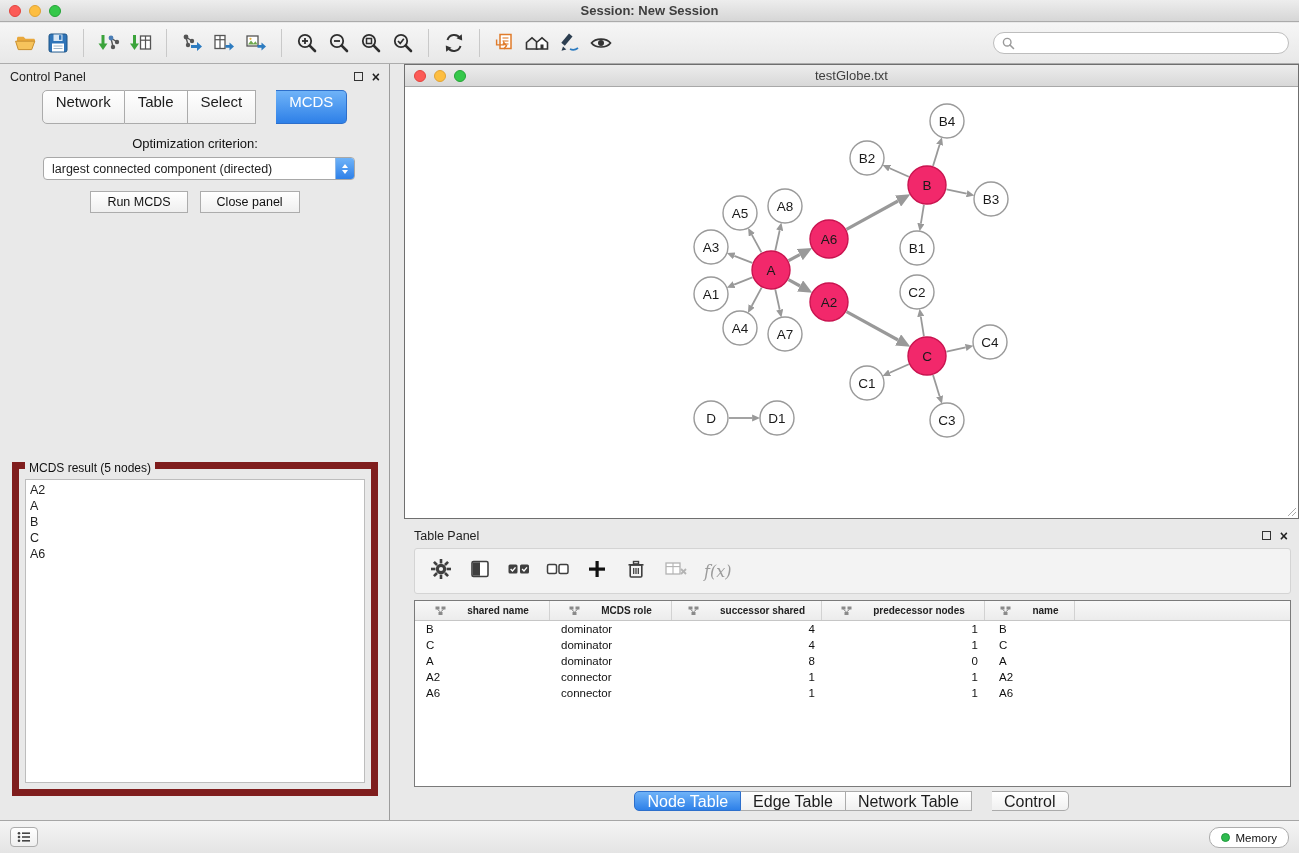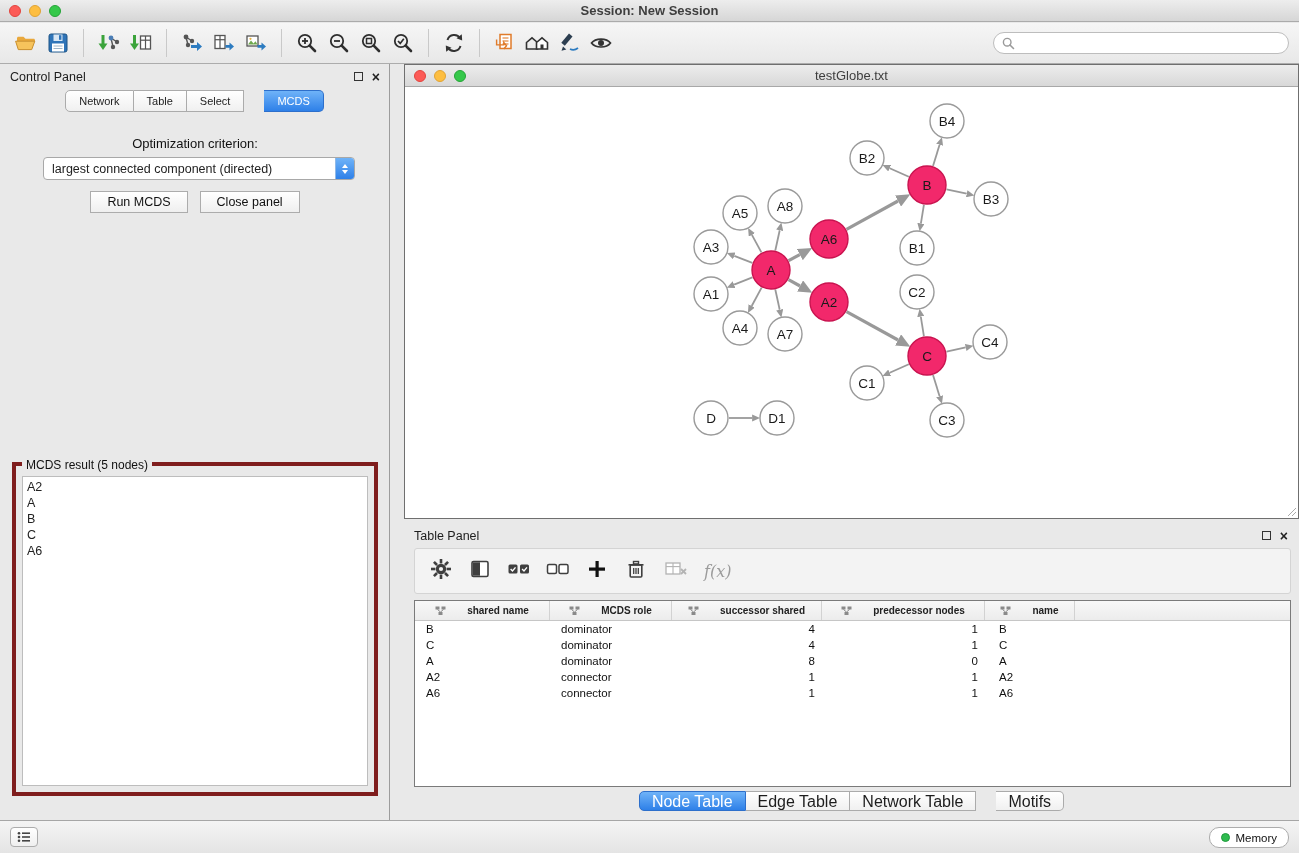--- a/index.html
+++ b/index.html
@@ -29,40 +29,40 @@
 
   
   .control-panel { position:absolute; left:0; top:64px; width:390px; height:756px;
     background:#E9E9E9; border-right:1px solid #9C9C9C; }
   .panel-header { position:relative; height:26px; line-height:26px; padding-left:10px; font-size:12.5px; color:#1d1d1d; }
   .win-float { position:absolute; top:8px; width:9px; height:9px; border:1.5px solid #333; background:transparent; }
   .win-close { position:absolute; top:0; font-size:14px; font-weight:bold; color:#222; line-height:26px; }
   .control-panel .win-float { right:26px; } .control-panel .win-close { right:9px; }
 
   .seg-row { display:flex; justify-content:center; }
-  .seg { height:22px; line-height:21px; padding:0 13px; font-size:11px; color:#1d1d1d;
+  .seg { height:34px; line-height:21px; padding:0 13px; font-size:15px; color:#1d1d1d;
     background:linear-gradient(#FFFFFF,#F0F0F0); border:1px solid #ABABAB; border-left:none; }
   .seg:first-child { border-left:1px solid #ABABAB; border-radius:5px 0 0 5px; }
   .seg:last-child { border-radius:0 5px 5px 0;margin-left:20px; }
   .seg.active { background:linear-gradient(#6FB3F8,#2E80E8); border-color:#2D6FCB; color:#fff; }
 
   .opt-label { position:absolute; left:0; top:72px; width:390px; text-align:center; font-size:13px; color:#111; }
   .combo { position:absolute; left:43px; top:93px; width:312px; height:23px; background:#fff;
     border:1px solid #A8A8A8; border-radius:4px; display:flex; align-items:center; overflow:hidden; }
   .combo-text { flex:1; padding-left:8px; font-size:12.5px; white-space:nowrap; }
   .combo-btn { width:19px; height:100%; background:linear-gradient(#6FB3F8,#2E80E8);
     display:flex; flex-direction:column; align-items:center; justify-content:center; gap:2px; border-left:1px solid #8FB9E8; }
   .tri { width:0; height:0; border-left:3.5px solid transparent; border-right:3.5px solid transparent; }
   .tri.up { border-bottom:4.5px solid #fff; } .tri.down { border-top:4.5px solid #fff; }
 
   .btn-row { position:absolute; left:0; top:127px; width:390px; display:flex; justify-content:center; gap:12px; }
   .mac-btn { height:22px; padding:0 16px; font-size:12.5px; color:#111; font-family:"Liberation Sans",sans-serif;
     background:linear-gradient(#FFFFFF,#EFEFEF); border:1px solid #ACACAC; border-radius:0; }
 
-  .result-box { position:absolute; left:12px; top:398px; width:366px; height:334px; border:4px solid #7f1d1d; }
+  .result-box { position:absolute; left:12px; top:398px; width:366px; height:334px; border:7px solid #7f1d1d; }
   .result-legend { position:absolute; top:-8px; left:6px; background:#E9E9E9; padding:0 4px; font-size:12px; color:#111; }
   .result-list { position:absolute; left:6px; top:10px; right:6px; bottom:6px; background:#fff;
     border:1px solid #BDBDBD; font-size:12.5px; padding:2px 4px; overflow:hidden; }
   .result-item { line-height:16px; }
 
   
   .net-window { position:absolute; left:404px; top:64px; width:895px; height:455px;
     border:1px solid #6F6F6F; background:#fff; }
   .inner-titlebar { position:relative; height:22px; background:linear-gradient(#EDEDED,#D8D8D8); border-bottom:1px solid #A8A8A8; }
   .inner-titlebar .traffic { top:5px; }
@@ -583,21 +583,21 @@
             <div class="td w3 num">1</div>
             <div class="td w4">A6</div>
           </div>
         </div>
     </div>
 
     <div class="seg-row tbl-tabs" id="tbl-tabs">
         <div class="seg active">Node Table</div>
         <div class="seg">Edge Table</div>
         <div class="seg">Network Table</div>
-        <div class="seg">Motifs</div>
+        <div class="seg">Control</div>
       </div>
   </div>
 
   <div class="statusbar">
     <div class="sb-left-btn">
       <svg width="14" height="12" viewBox="0 0 14 12">
         <circle cx="2" cy="2.2" r="1.3" fill="#444"></circle>
           <rect x="5" y="1.4" width="8" height="1.6" fill="#444"></rect>
         <circle cx="2" cy="6" r="1.3" fill="#444"></circle>
           <rect x="5" y="5.2" width="8" height="1.6" fill="#444"></rect>

